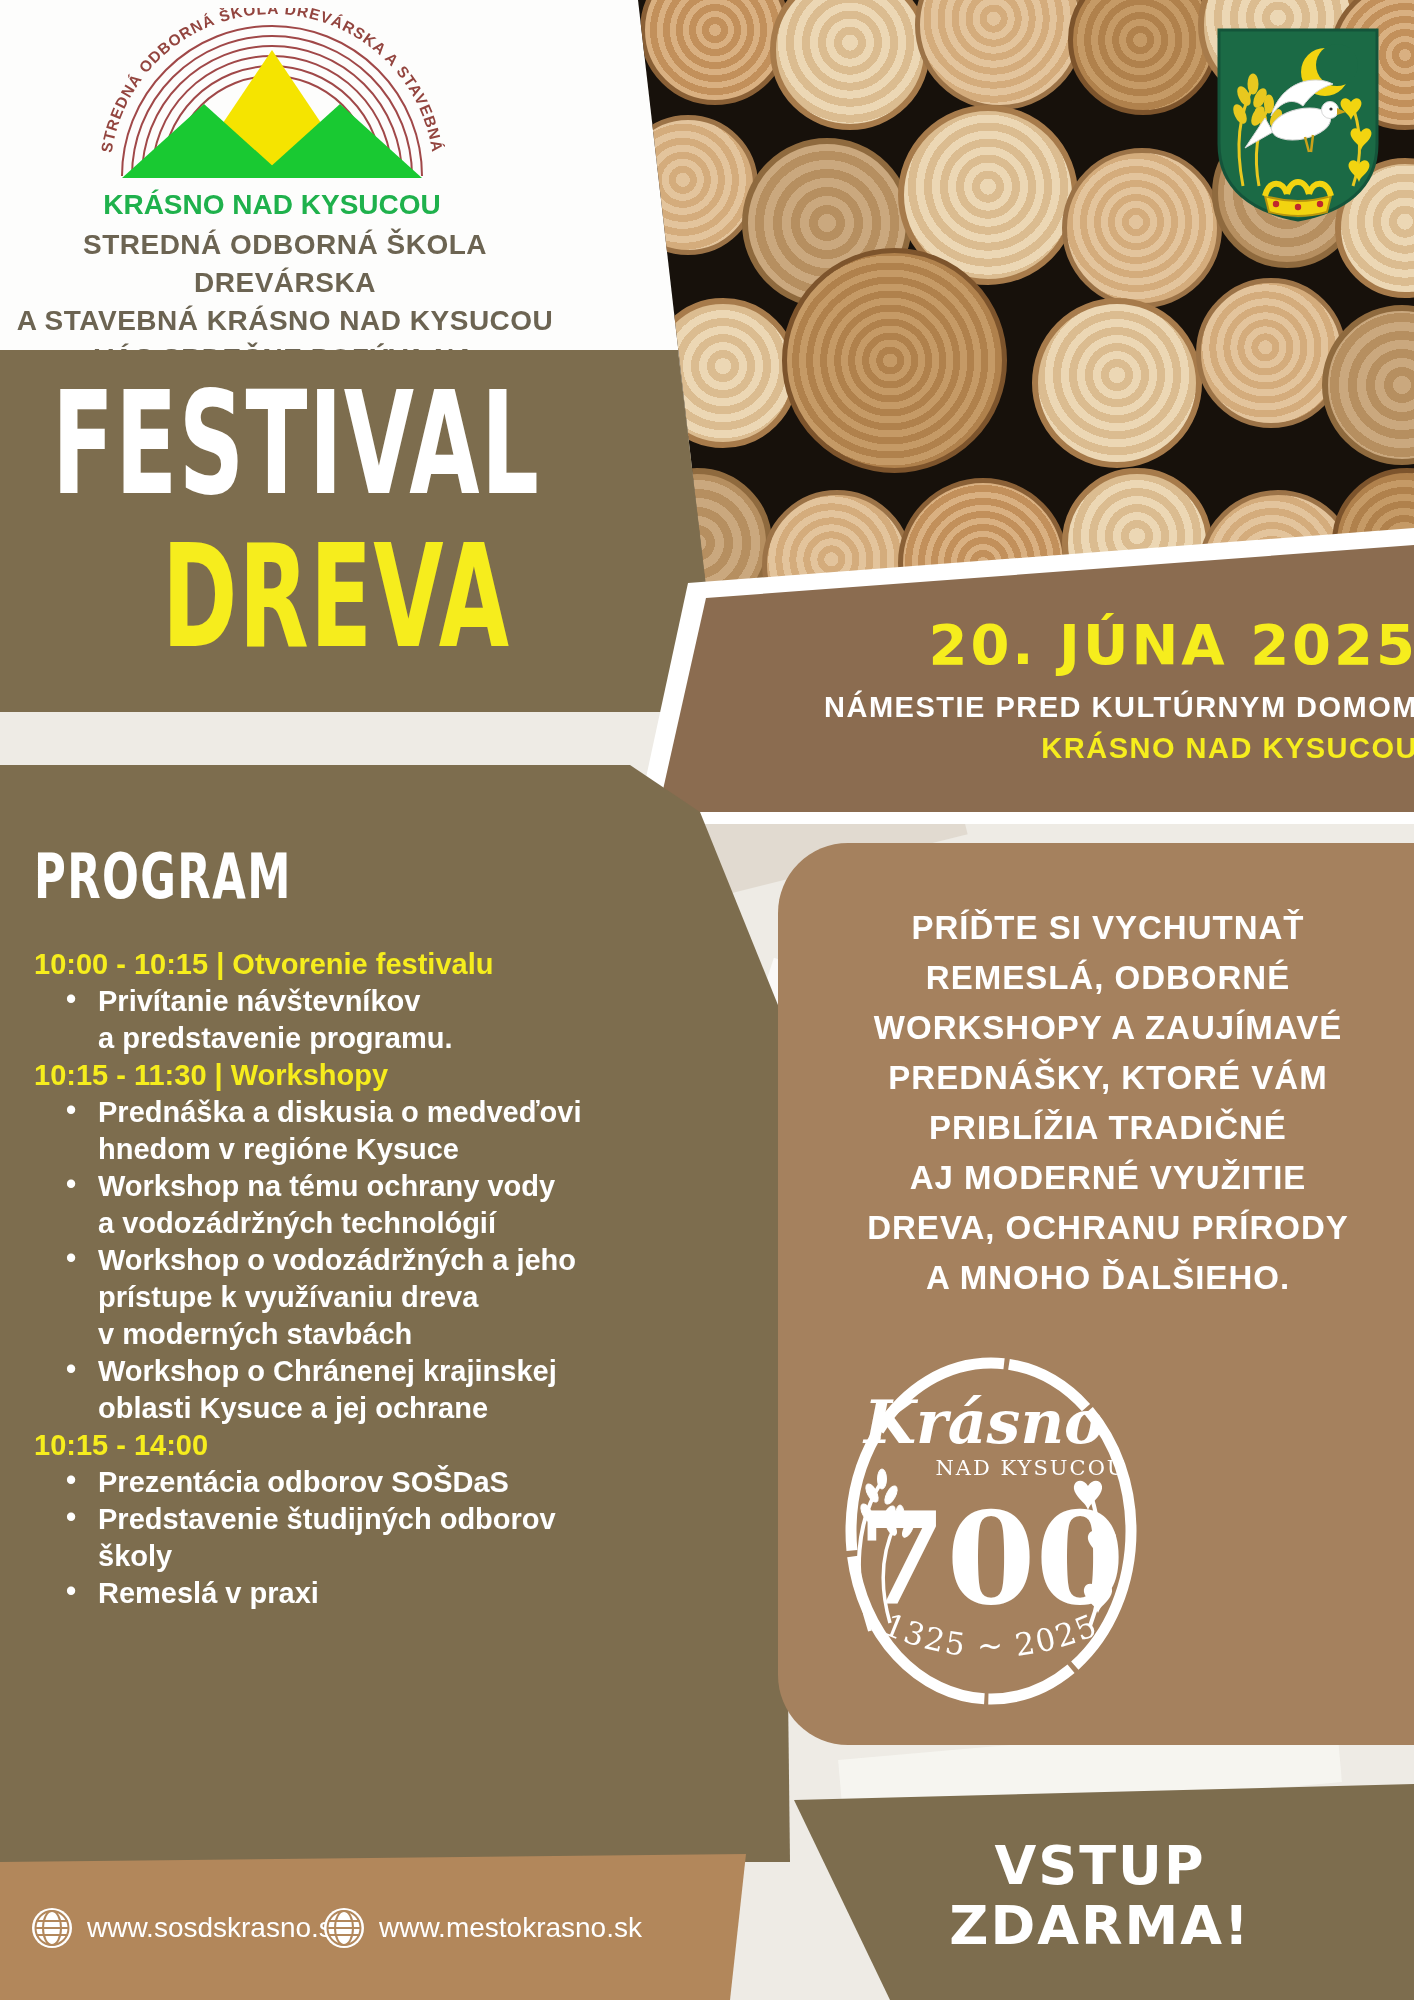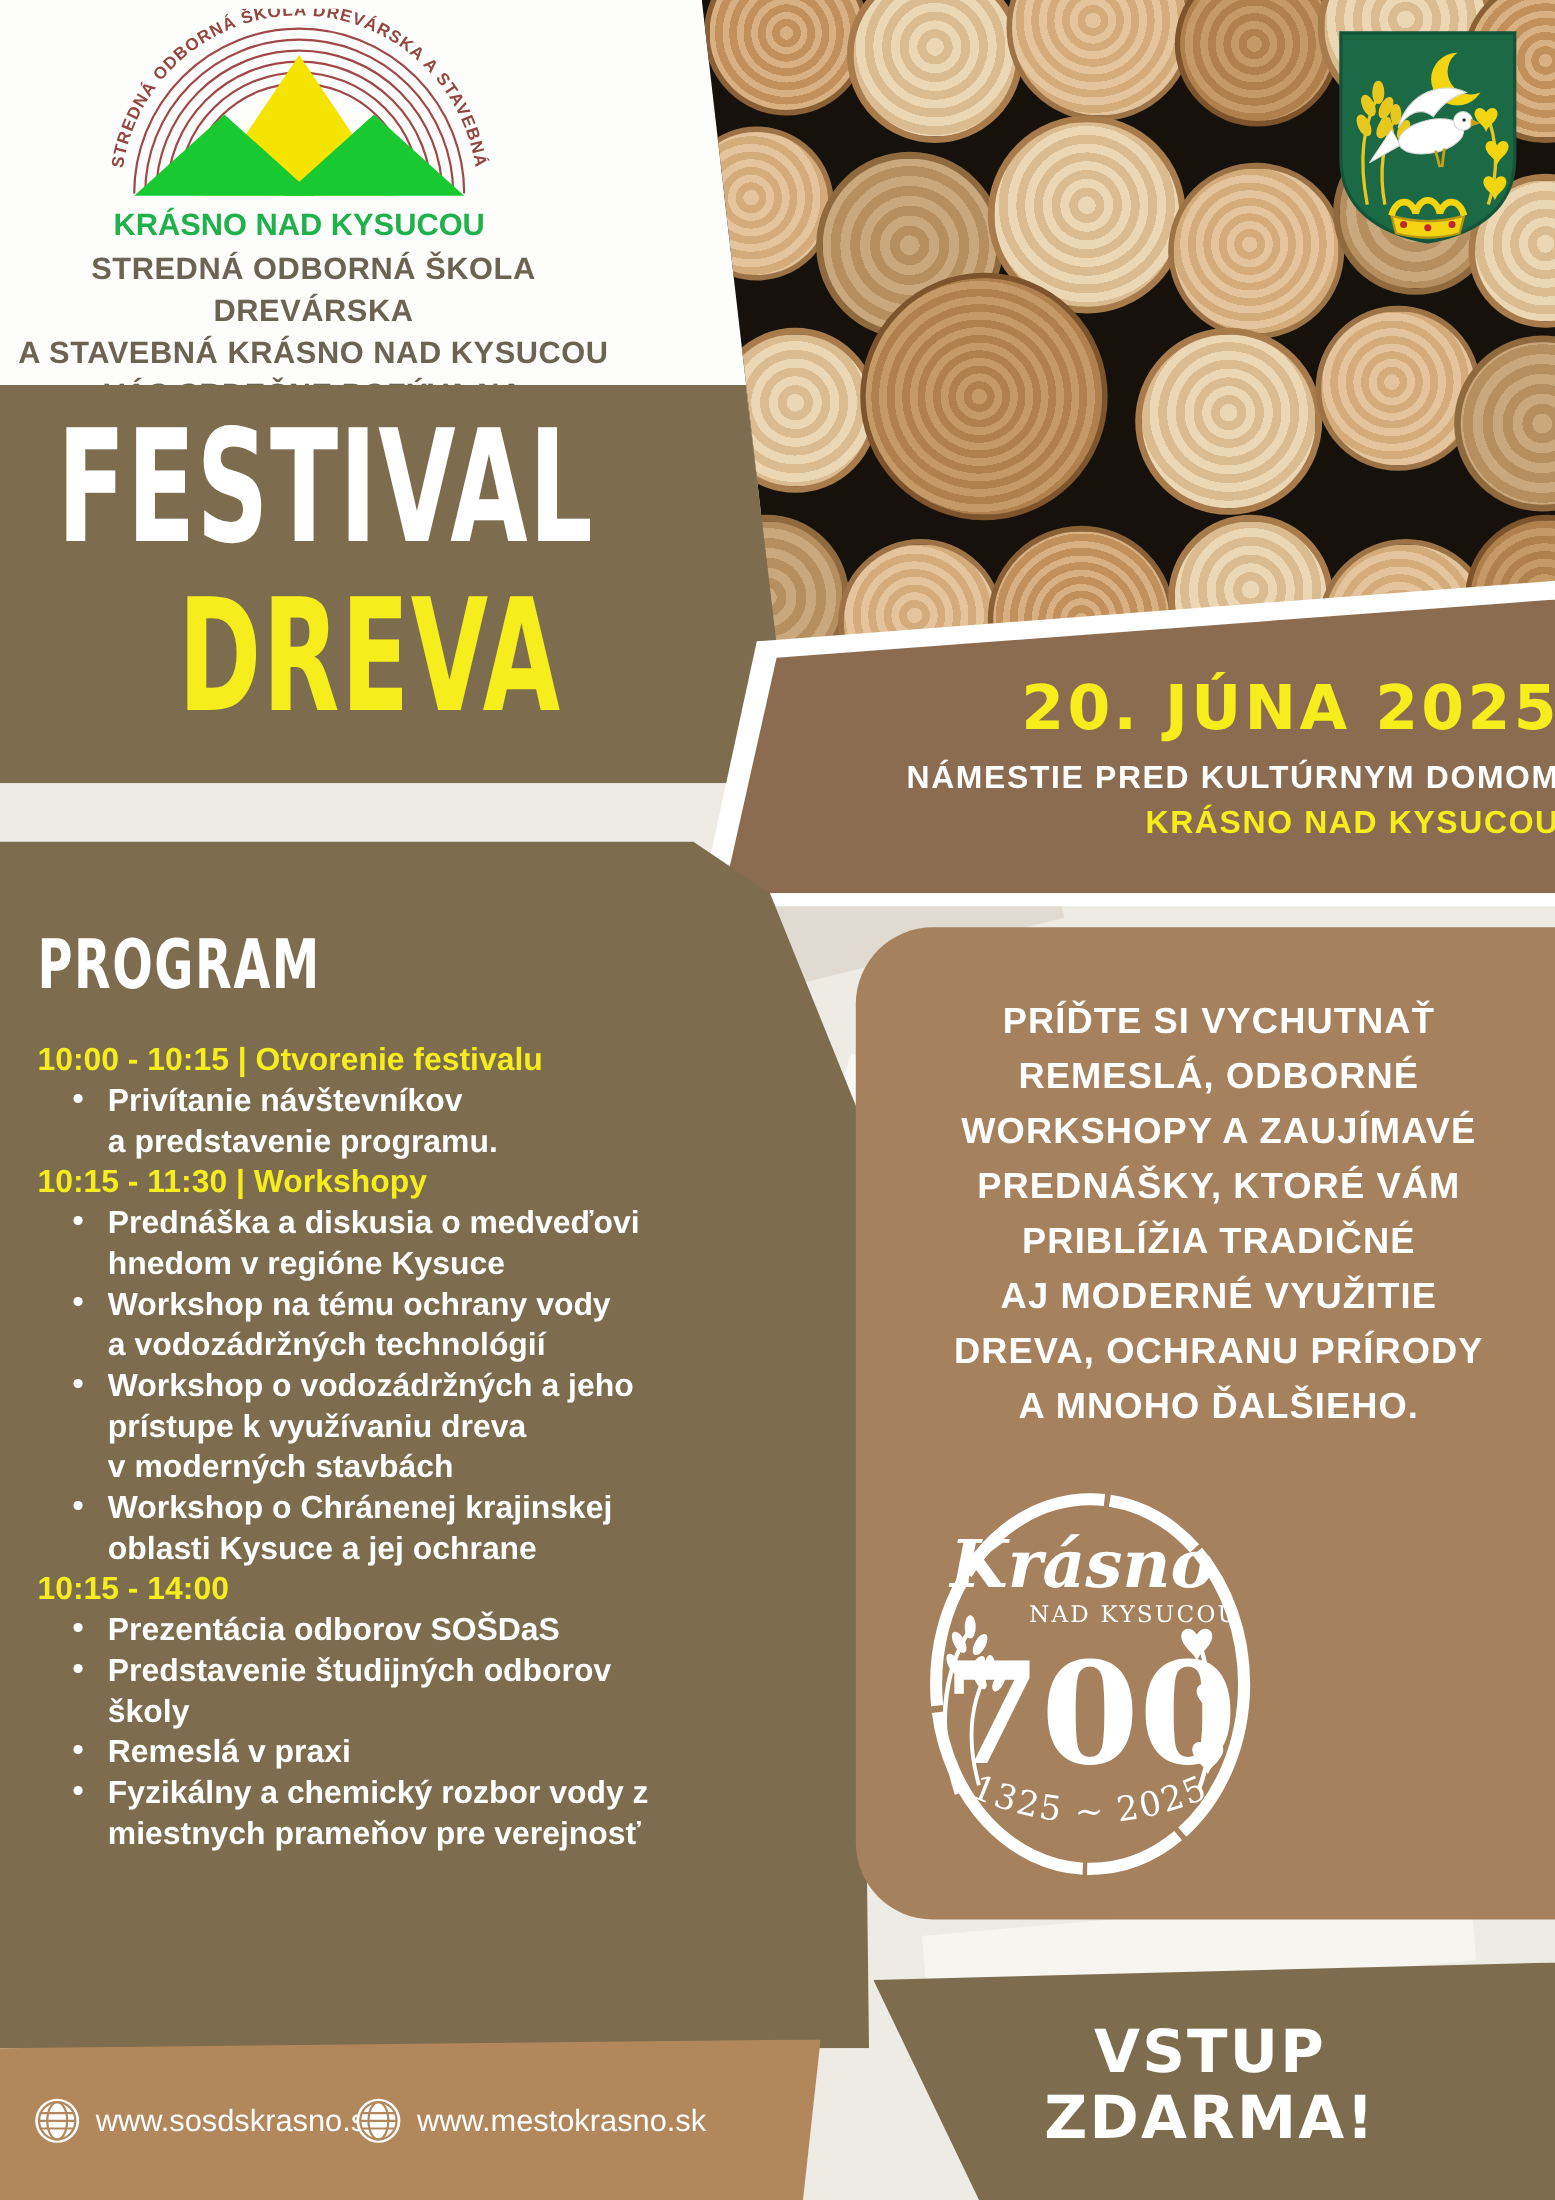--- a/index.html
+++ b/index.html
@@ -192,22 +192,20 @@
     <div class="pi bullet">Workshop o vodozádržných a jeho
 prístupe k využívaniu dreva
 v moderných stavbách</div>
     <div class="pi bullet">Workshop o Chránenej krajinskej
 oblasti Kysuce a jej ochrane</div>
     <div class="pi time">10:15 - 14:00</div>
     <div class="pi bullet">Prezentácia odborov SOŠDaS</div>
     <div class="pi bullet">Predstavenie študijných odborov
 školy</div>
     <div class="pi bullet">Remeslá v praxi</div>
-    <div class="pi bullet">Fyzikálny a chemický rozbor vody z
-miestnych prameňov pre verejnosť</div>
   </div>
 
   <div class="abs panel">
     <div class="promo">PRÍĎTE SI VYCHUTNAŤ
 REMESLÁ, ODBORNÉ
 WORKSHOPY A ZAUJÍMAVÉ
 PREDNÁŠKY, KTORÉ VÁM
 PRIBLÍŽIA TRADIČNÉ
 AJ MODERNÉ VYUŽITIE
 DREVA, OCHRANU PRÍRODY

